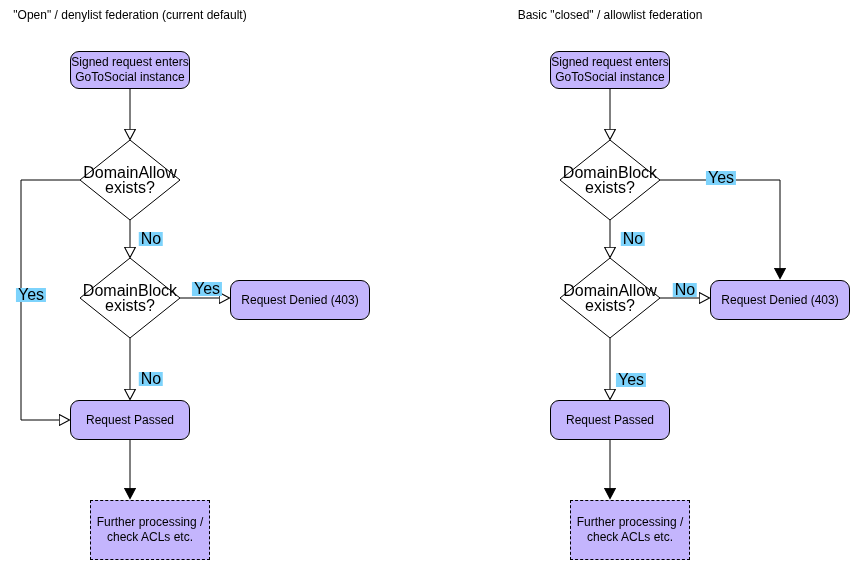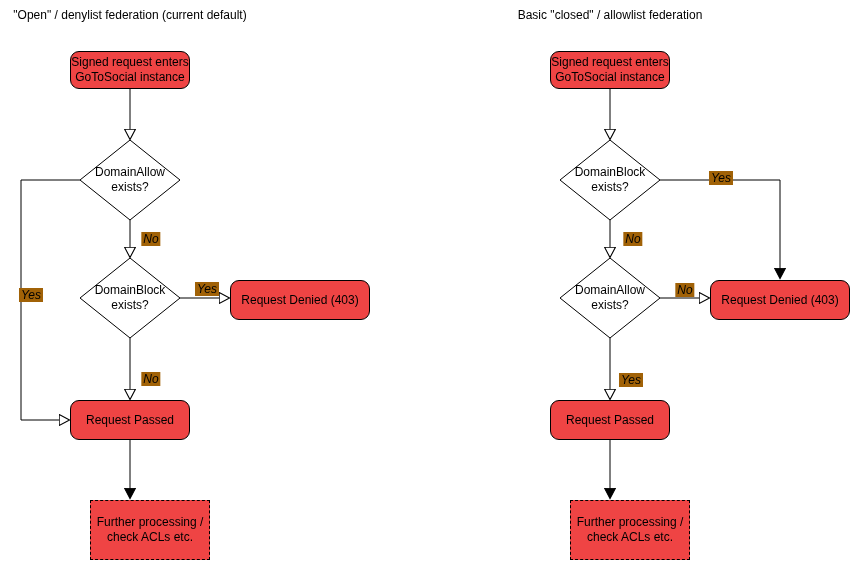--- a/index.html
+++ b/index.html
@@ -28,54 +28,53 @@
     top: 8px;
     transform: translateX(-50%);
     font-size: 12px;
     line-height: 15px;
     white-space: nowrap;
     z-index: 2;
   }
   .node {
     position: absolute;
     box-sizing: border-box;
-    background: #ef4444;
+    background: #c4b5fd;
     border: 1px solid #000000;
     display: flex;
     align-items: center;
     justify-content: center;
     text-align: center;
     font-size: 12px;
     line-height: 15px;
     white-space: pre-line;
     z-index: 2;
   }
   .node.rounded { border-radius: 9px; }
   .node.dashed  { border: 1px dashed #000000; margin-left: 20px; }
   .diamond-label {
     position: absolute;
     display: flex;
     align-items: center;
     justify-content: center;
     text-align: center;
-    font-size: 12px;
+    font-size: 16px;
     line-height: 15px;
     white-space: pre-line;
     z-index: 2;
   }
   .edge-label {
     position: absolute;
     transform: translate(-50%, -50%);
-    background: #a16207;
+    background: #7dd3fc;
     padding: 0 2px;
-    font-size: 12px;
+    font-size: 16px;
     line-height: 14px;
     white-space: nowrap;
     z-index: 3;
-    font-style: italic;
   }
   svg path.edge { fill: none; stroke: #000000; stroke-width: 1; }
   svg polygon.diamond { fill: #ffffff; stroke: #000000; stroke-width: 1; }
 </style>
 </head>
 <body>
 
 <div class="canvas">
 
   <svg class="edges-layer" width="851" height="561" viewBox="0 0 851 561">

